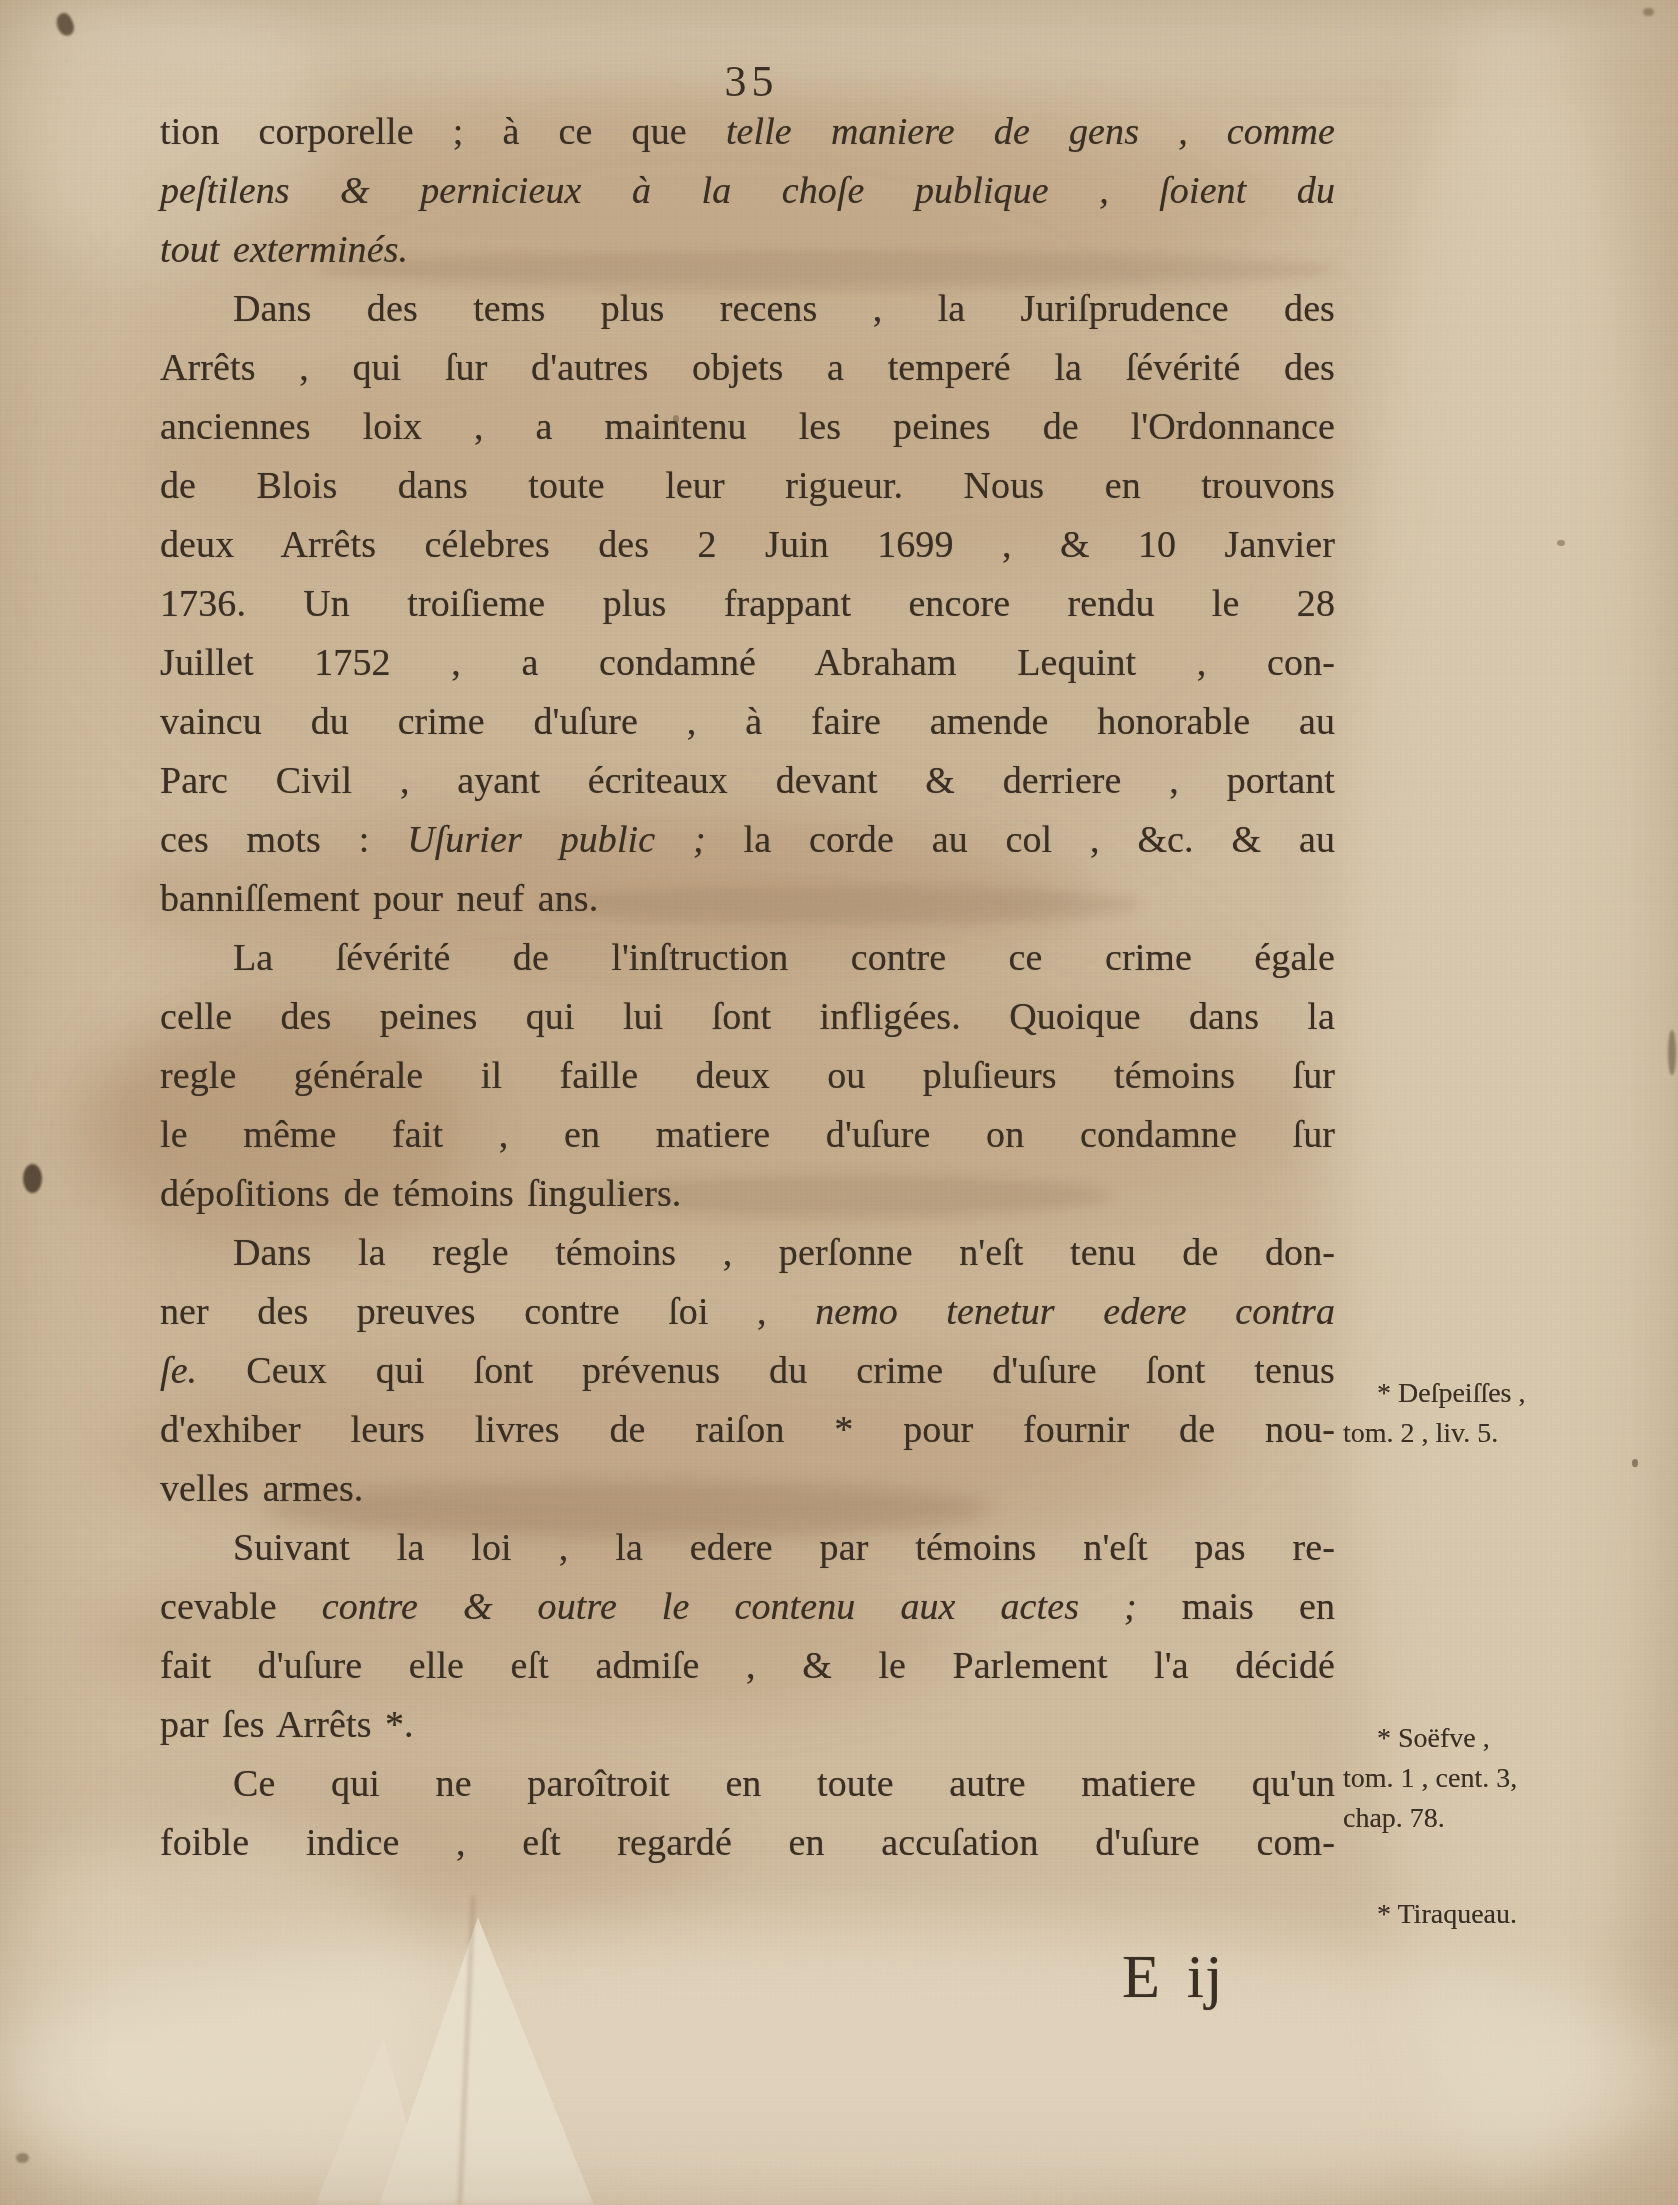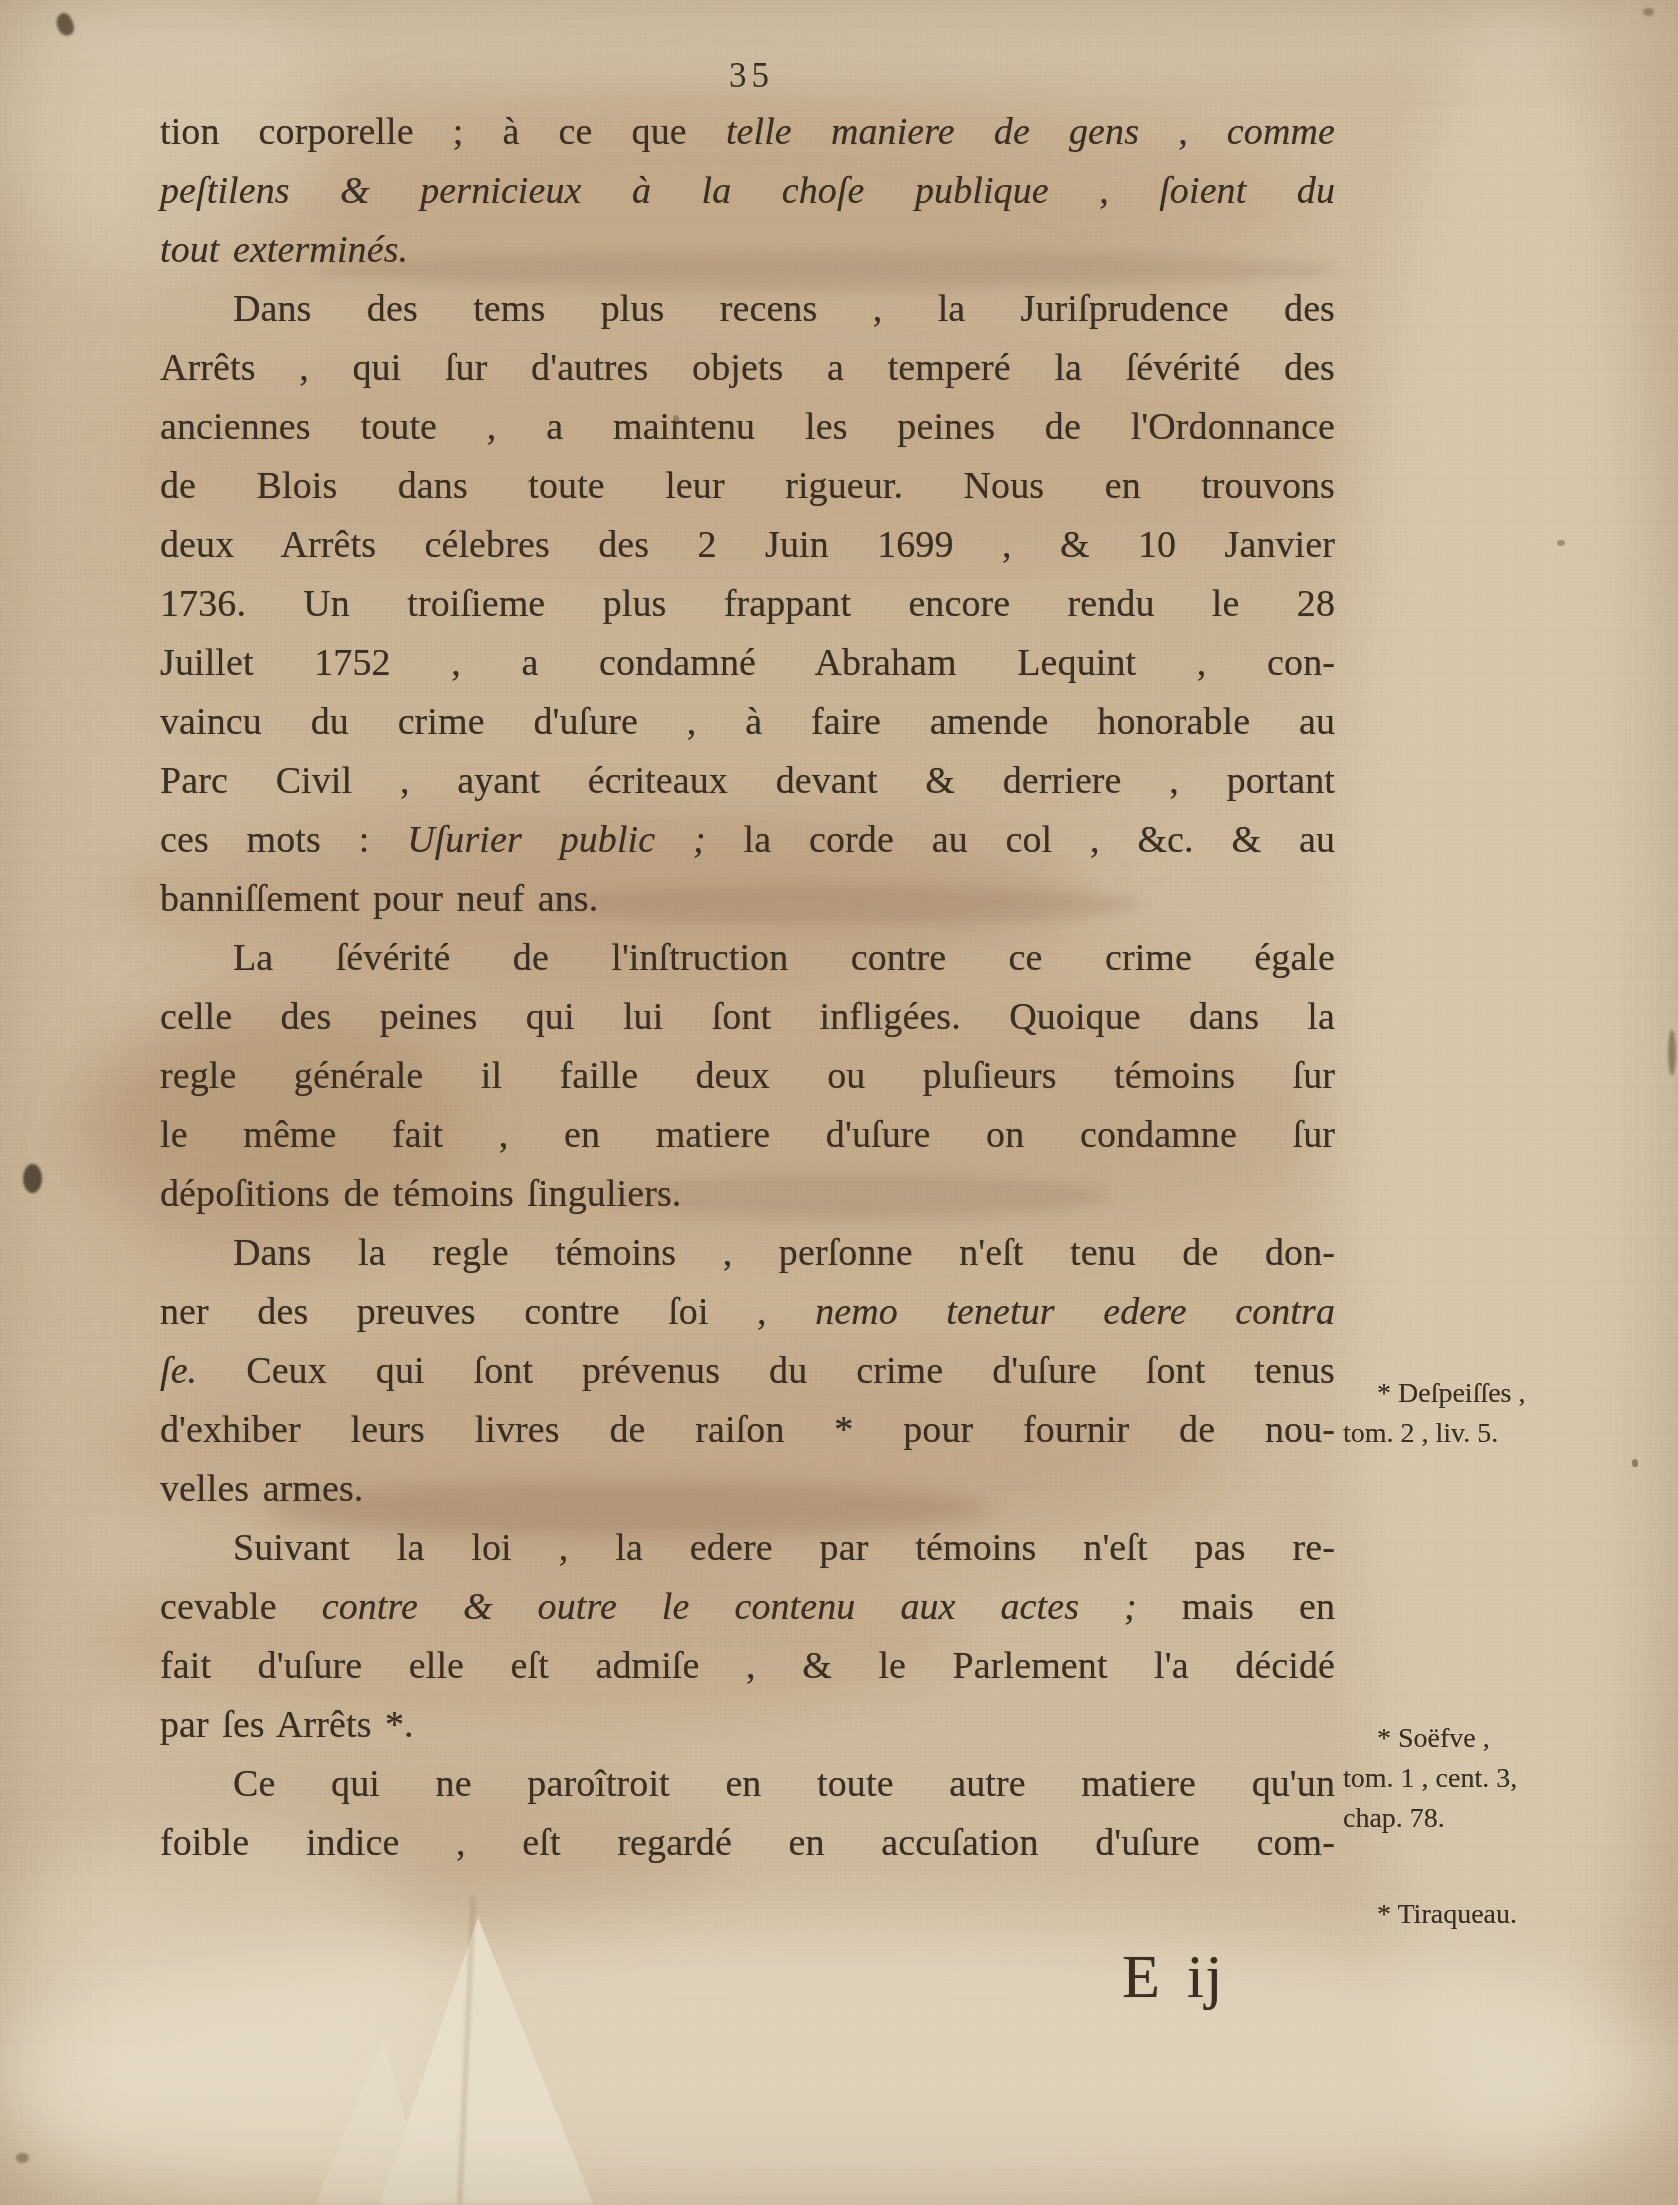--- a/index.html
+++ b/index.html
@@ -6,21 +6,21 @@
   .page{position:relative;width:1678px;height:2205px;background-color:#cfbb9e;overflow:hidden;
         font-family:"Liberation Serif","DejaVu Serif",serif;}
   .page::before{content:"";position:absolute;inset:0;pointer-events:none;background:
     repeating-linear-gradient(0deg, rgba(125,98,70,0.028) 0 1.3px, rgba(0,0,0,0) 1.3px 3.8px),
     repeating-linear-gradient(90deg, rgba(125,98,70,0.02) 0 1.9px, rgba(0,0,0,0) 1.9px 5px);}
   .page::after{content:"";position:absolute;inset:0;pointer-events:none;
     box-shadow:inset 0 0 107px rgba(110,80,50,0.22);}
   .ink{color:#3a2f24;}
   .stain{position:absolute;border-radius:50%;pointer-events:none;}
   #pagenum{position:absolute;left:704px;top:56px;width:95px;text-align:center;
-    font-size:35px;letter-spacing:5px;z-index:5;}
+    font-size:44px;letter-spacing:5px;z-index:5;}
   #textblock{position:absolute;left:160px;top:102px;width:1175px;z-index:4;
     font-size:38px;line-height:59px;letter-spacing:0.1px;word-spacing:3.8px;
     text-shadow:0 0 0.8px rgba(58,46,34,0.55);}
   .line{height:59px;white-space:nowrap;}
   .line.j{text-align:justify;text-align-last:justify;white-space:normal;}
   .line.ind{text-indent:73px;}
   .it{font-style:italic;}
   #margin-notes{z-index:4;}
   .mnote{position:absolute;left:1343px;width:328px;font-size:28px;line-height:40px;
     text-shadow:0 0 0.6px rgba(58,46,34,0.5);z-index:4;}
@@ -68,21 +68,21 @@
   </div>
 
   <div id="pagenum" class="ink">35</div>
 
   <div id="textblock" class="ink">
       <div class="line j"><span class="ro">tion corporelle ; à ce que </span><span class="it">telle maniere de gens , comme</span></div>
       <div class="line j"><span class="it">peſtilens &amp; pernicieux à la choſe publique , ſoient du</span></div>
       <div class="line"><span class="it">tout exterminés.</span></div>
       <div class="line j ind"><span class="ro">Dans des tems plus recens , la Juriſprudence des</span></div>
       <div class="line j"><span class="ro">Arrêts , qui ſur d'autres objets a temperé la ſévérité des</span></div>
-      <div class="line j"><span class="ro">anciennes toute , a maintenu les peines de l'Ordonnance</span></div>
+      <div class="line j"><span class="ro">anciennes loix , a maintenu les peines de l'Ordonnance</span></div>
       <div class="line j"><span class="ro">de Blois dans toute leur rigueur. Nous en trouvons</span></div>
       <div class="line j"><span class="ro">deux Arrêts célebres des 2 Juin 1699 , &amp; 10 Janvier</span></div>
       <div class="line j"><span class="ro">1736. Un troiſieme plus frappant encore rendu le 28</span></div>
       <div class="line j"><span class="ro">Juillet 1752 , a condamné Abraham Lequint , con-</span></div>
       <div class="line j"><span class="ro">vaincu du crime d'uſure , à faire amende honorable au</span></div>
       <div class="line j"><span class="ro">Parc Civil , ayant écriteaux devant &amp; derriere , portant</span></div>
       <div class="line j"><span class="ro">ces mots : </span><span class="it">Uſurier public ;</span><span class="ro"> la corde au col , &amp;c. &amp; au</span></div>
       <div class="line"><span class="ro">banniſſement pour neuf ans.</span></div>
       <div class="line j ind"><span class="ro">La ſévérité de l'inſtruction contre ce crime égale</span></div>
       <div class="line j"><span class="ro">celle des peines qui lui ſont infligées. Quoique dans la</span></div>

